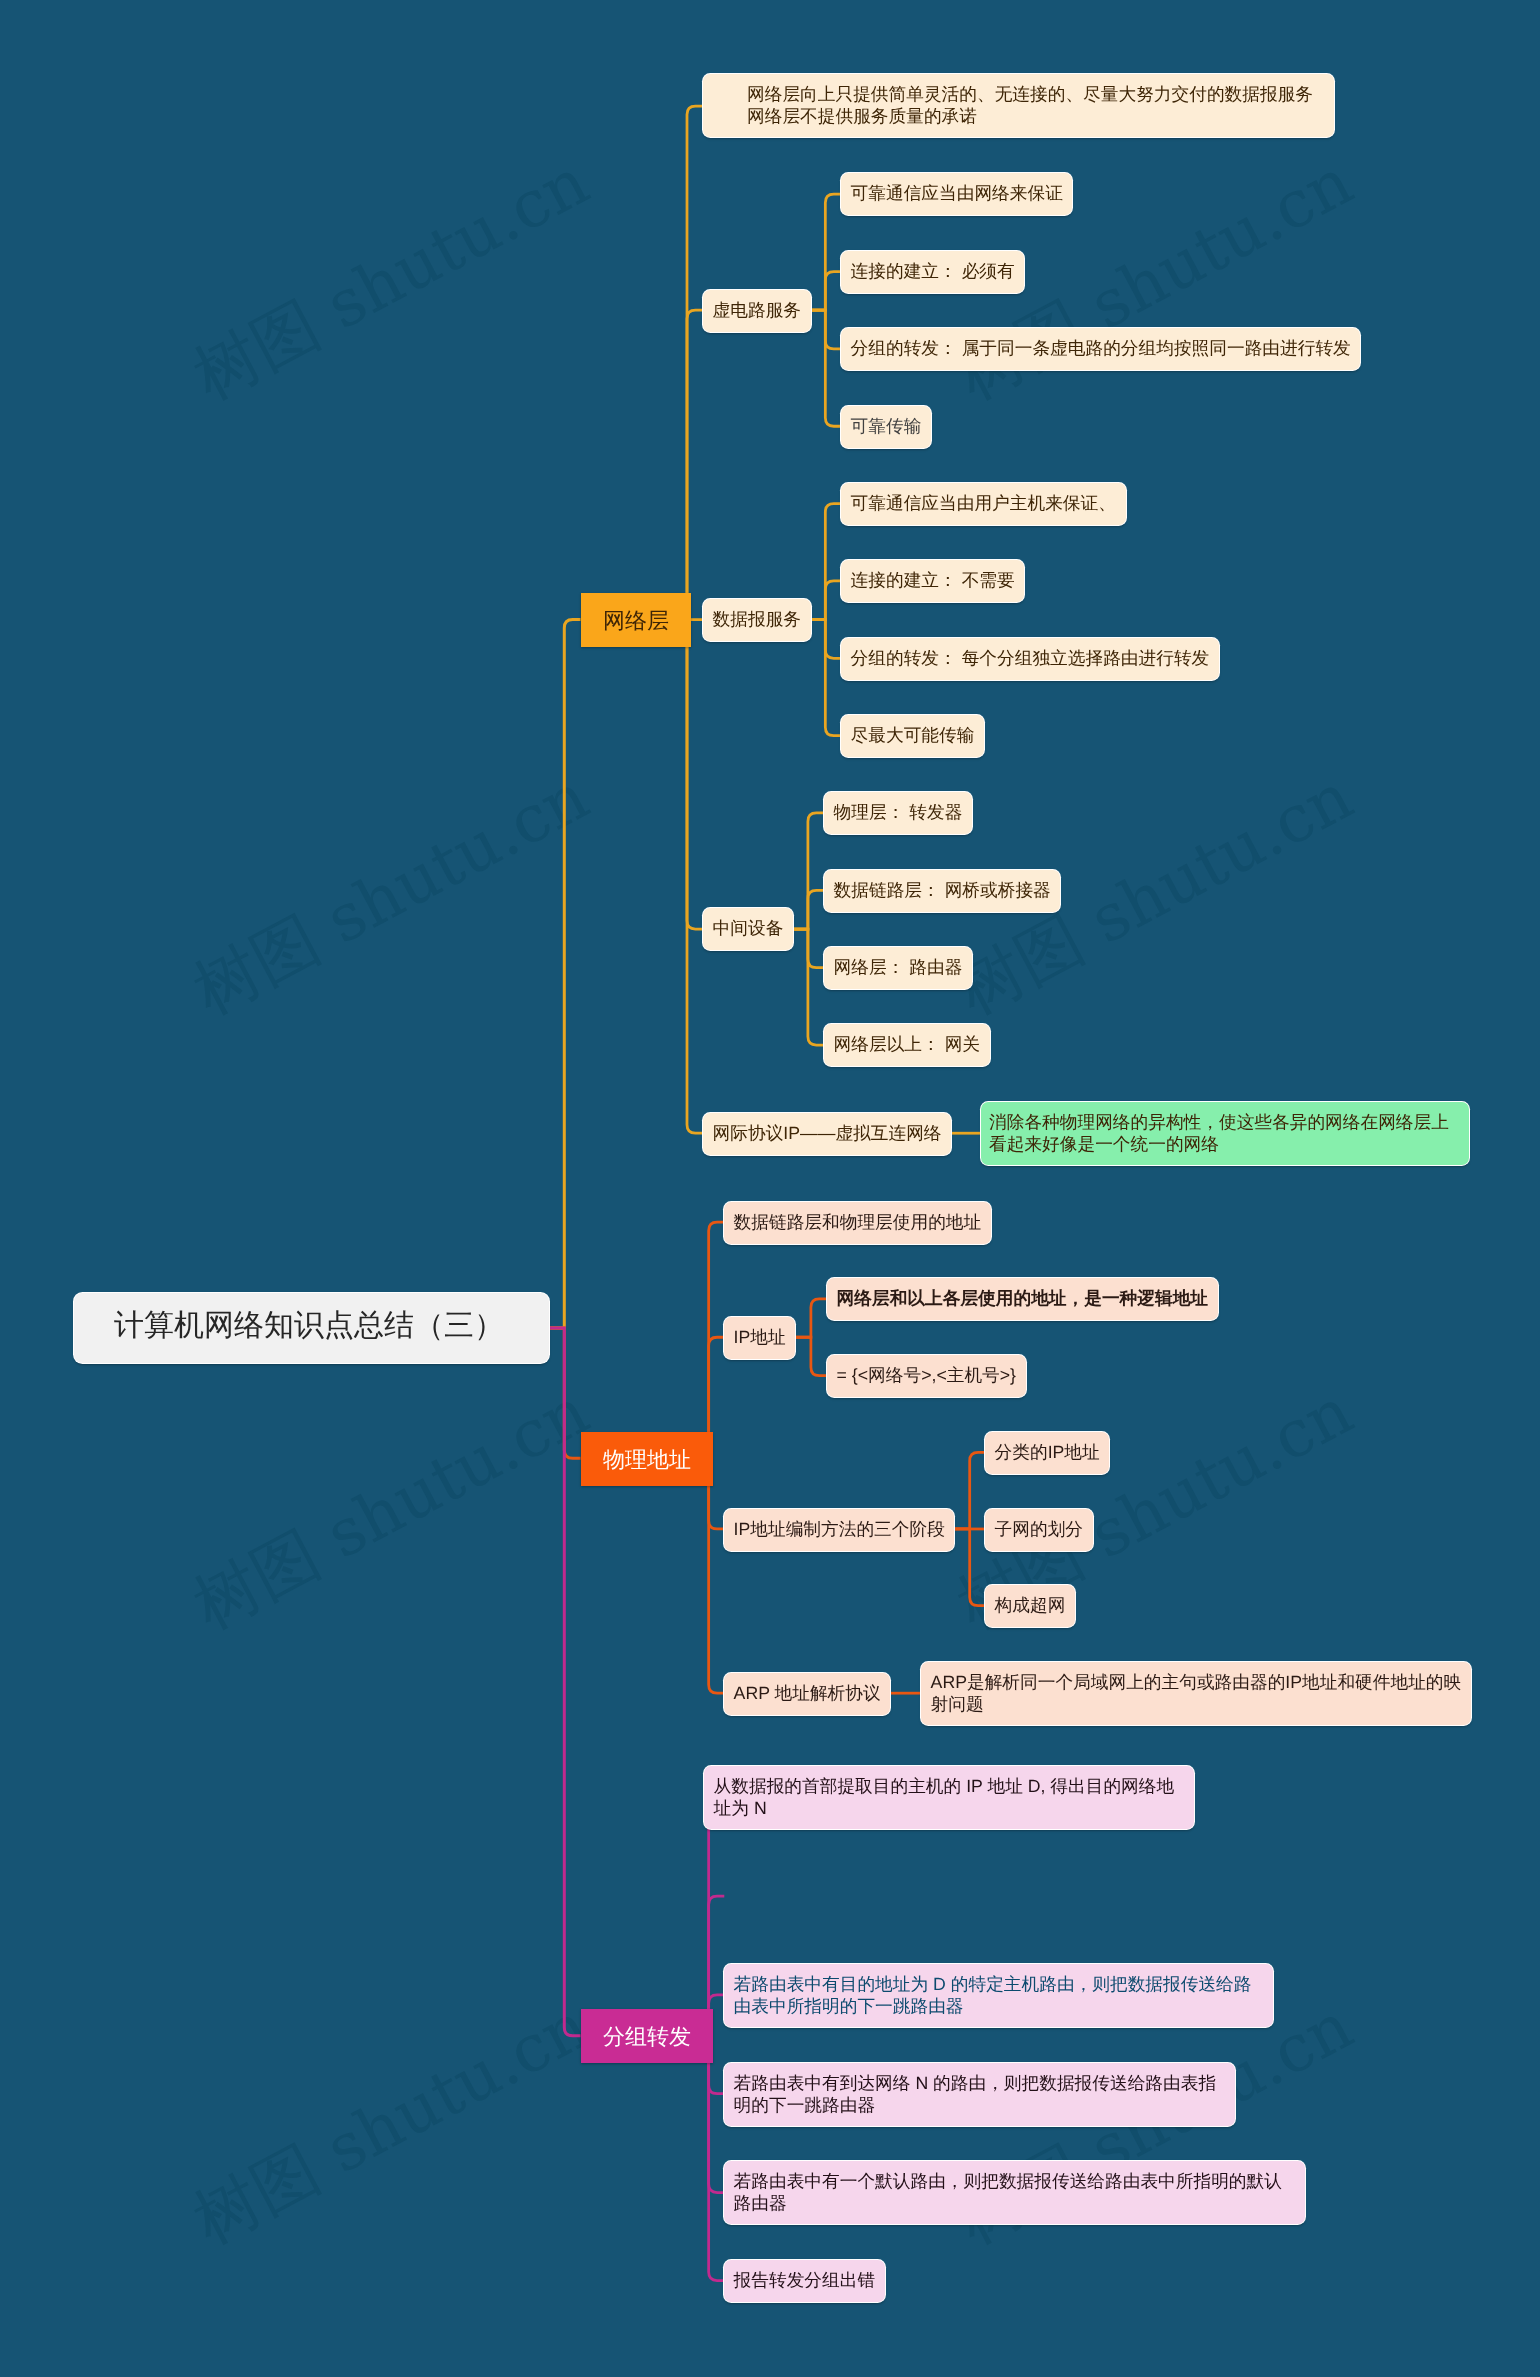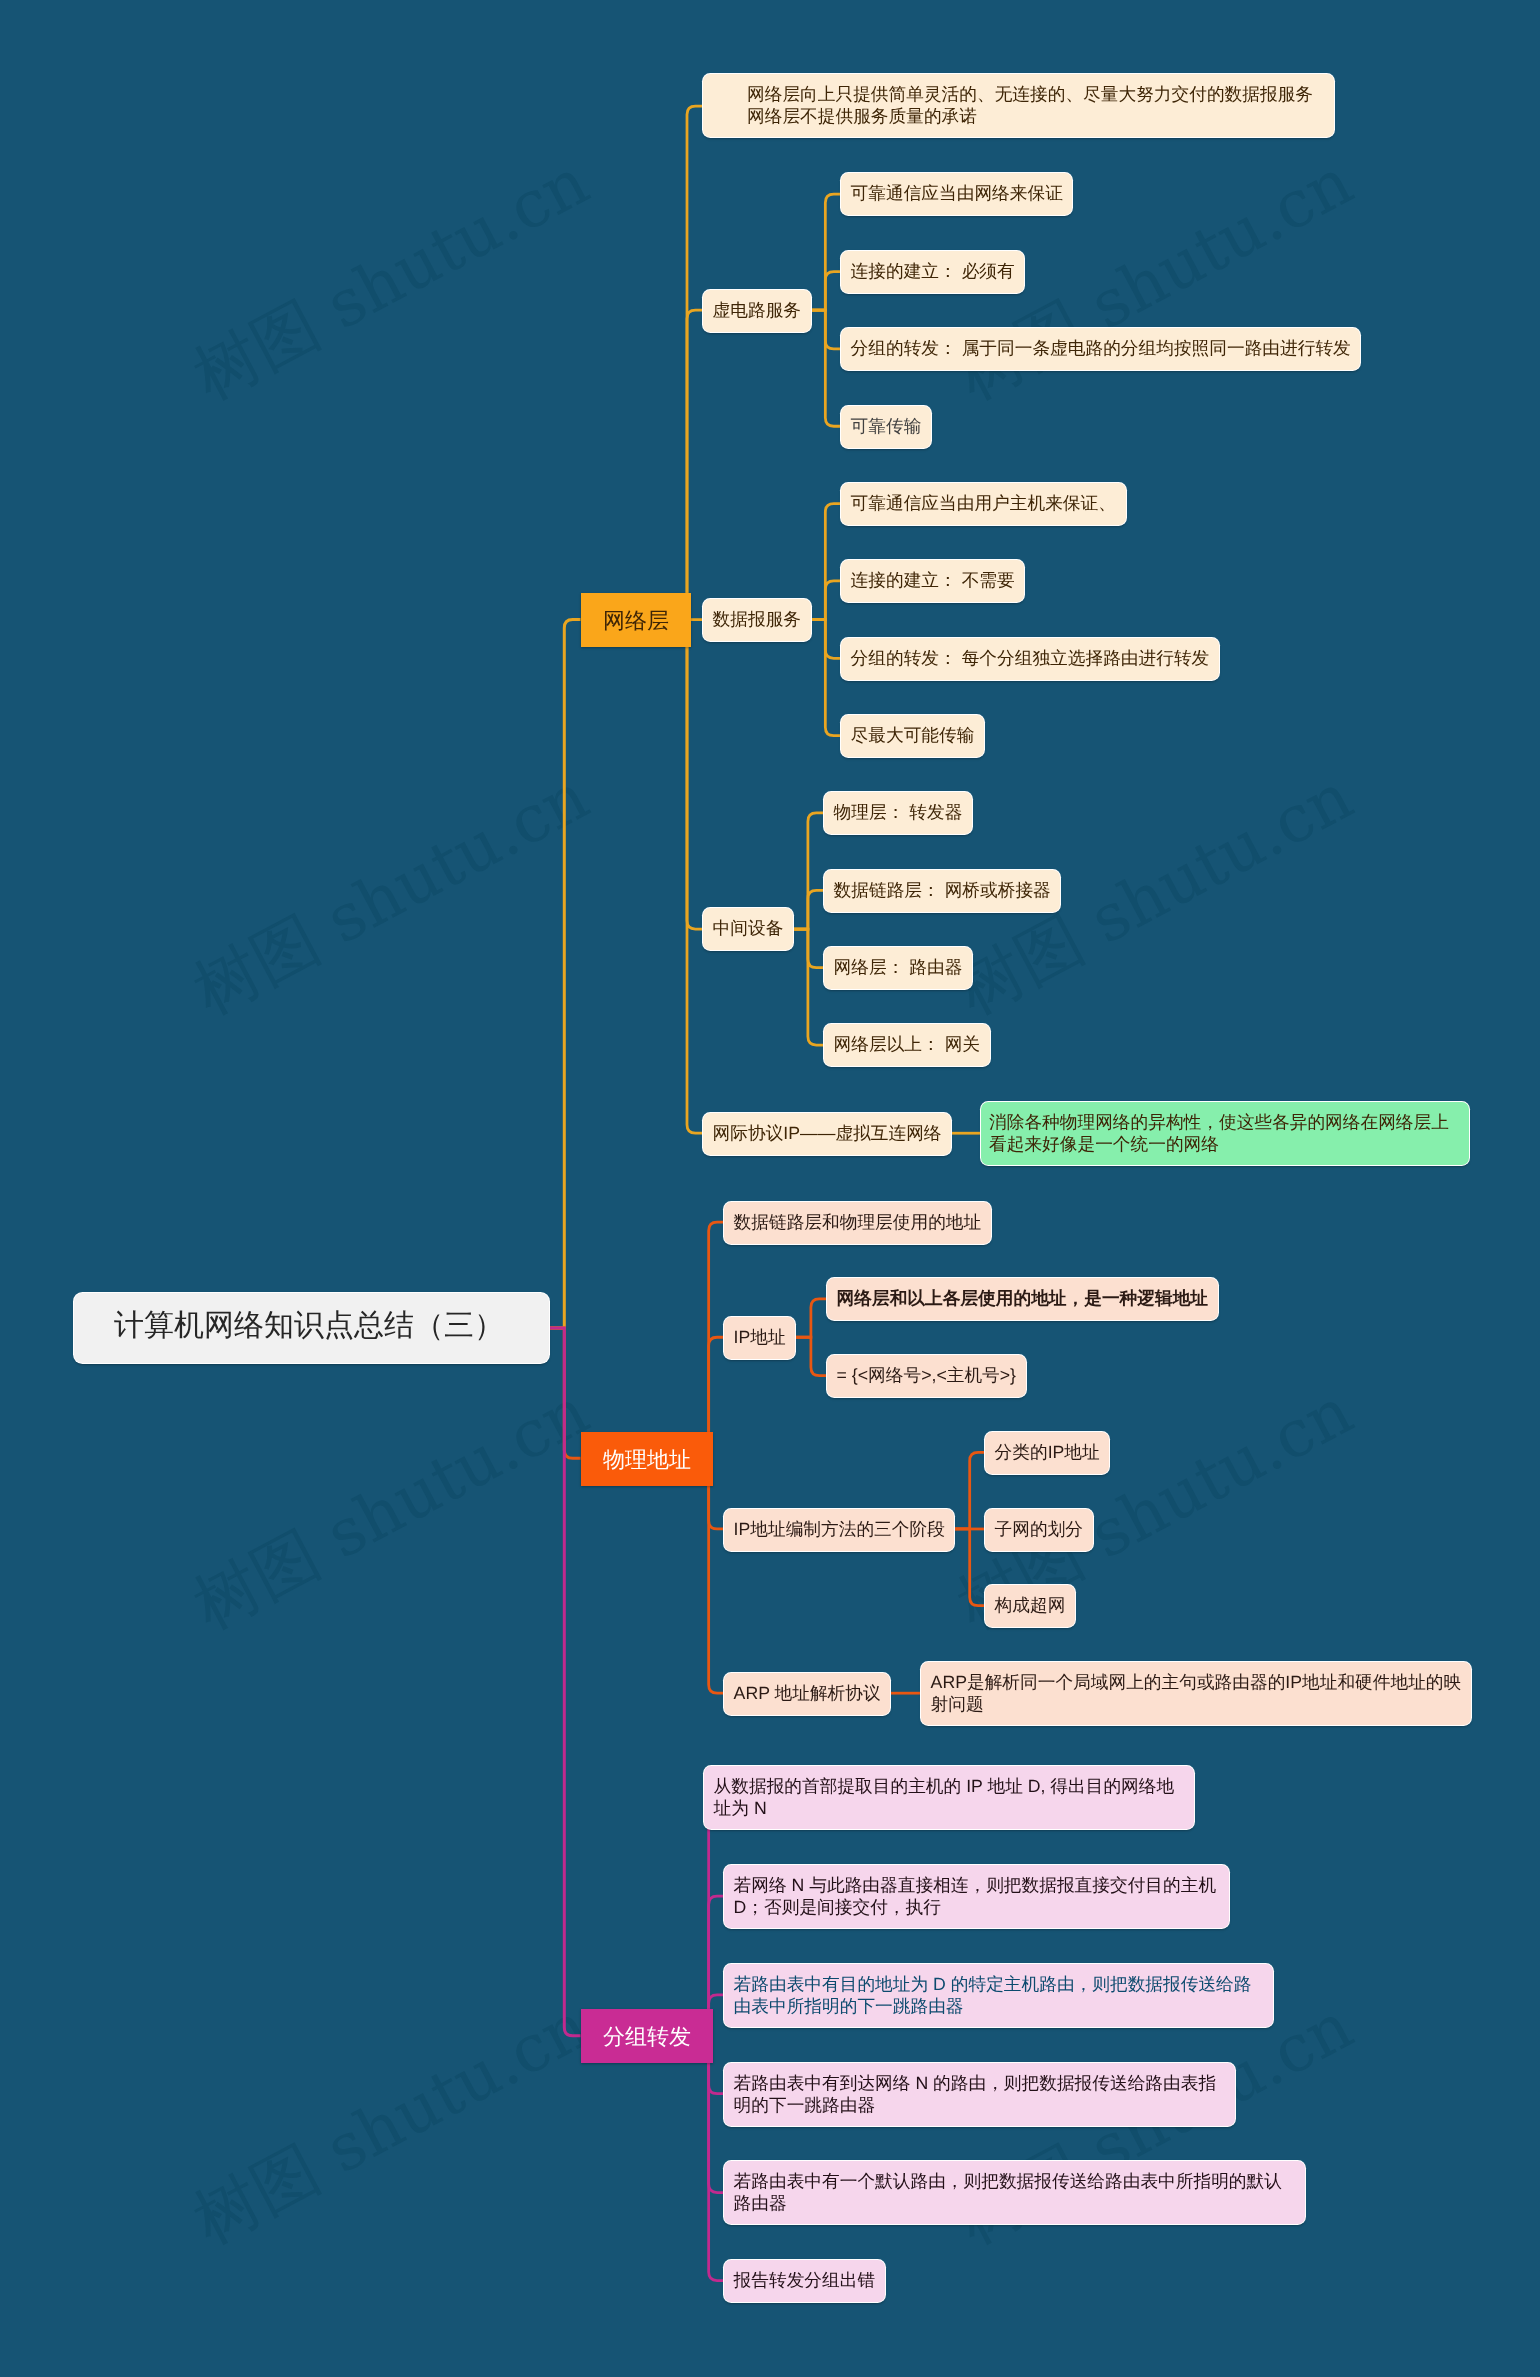--- a/index.html
+++ b/index.html
@@ -177,23 +177,20 @@
       </div>
       <div class="node lv3" style="background: rgb(252, 224, 208); color: rgb(43, 26, 20); width: 550px; left: 921px; top: 1662px;">
         <span class="tx">ARP是解析同一个局域网上的主句或路由器的IP地址和硬件地址的映射问题</span>
       </div>
       <div class="node lv1" style="background: rgb(201, 44, 148); color: rgb(255, 255, 255); height: 54px; left: 581px; top: 2009px;">
         <span class="tx">分组转发</span>
       </div>
       <div class="node lv2" style="background: rgb(246, 214, 236); color: rgb(35, 16, 24); width: 490px; left: 704px; top: 1766px;">
         <span class="tx">从数据报的首部提取目的主机的 IP 地址 D, 得出目的网络地址为 N</span>
       </div>
-      <div class="node lv2" style="background: rgb(246, 214, 236); color: rgb(35, 16, 24); width: 505px; left: 724px; top: 1865px;">
-        <span class="tx">若网络 N 与此路由器直接相连，则把数据报直接交付目的主机 D；否则是间接交付，执行</span>
-      </div>
       <div class="node lv2" style="background: rgb(246, 214, 236); color: #0c4a6e; width: 549px; left: 724px; top: 1964px;">
         <span class="tx"> 若路由表中有目的地址为 D 的特定主机路由，则把数据报传送给路由表中所指明的下一跳路由器</span>
       </div>
       <div class="node lv2" style="background: rgb(246, 214, 236); color: rgb(35, 16, 24); width: 511px; left: 724px; top: 2063px;">
         <span class="tx">若路由表中有到达网络 N 的路由，则把数据报传送给路由表指明的下一跳路由器</span>
       </div>
       <div class="node lv2" style="background: rgb(246, 214, 236); color: rgb(35, 16, 24); width: 581px; left: 724px; top: 2161px;">
         <span class="tx">若路由表中有一个默认路由，则把数据报传送给路由表中所指明的默认路由器</span>
       </div>
       <div class="node lv2" style="background: rgb(246, 214, 236); color: rgb(35, 16, 24); left: 724px; top: 2260px;">

